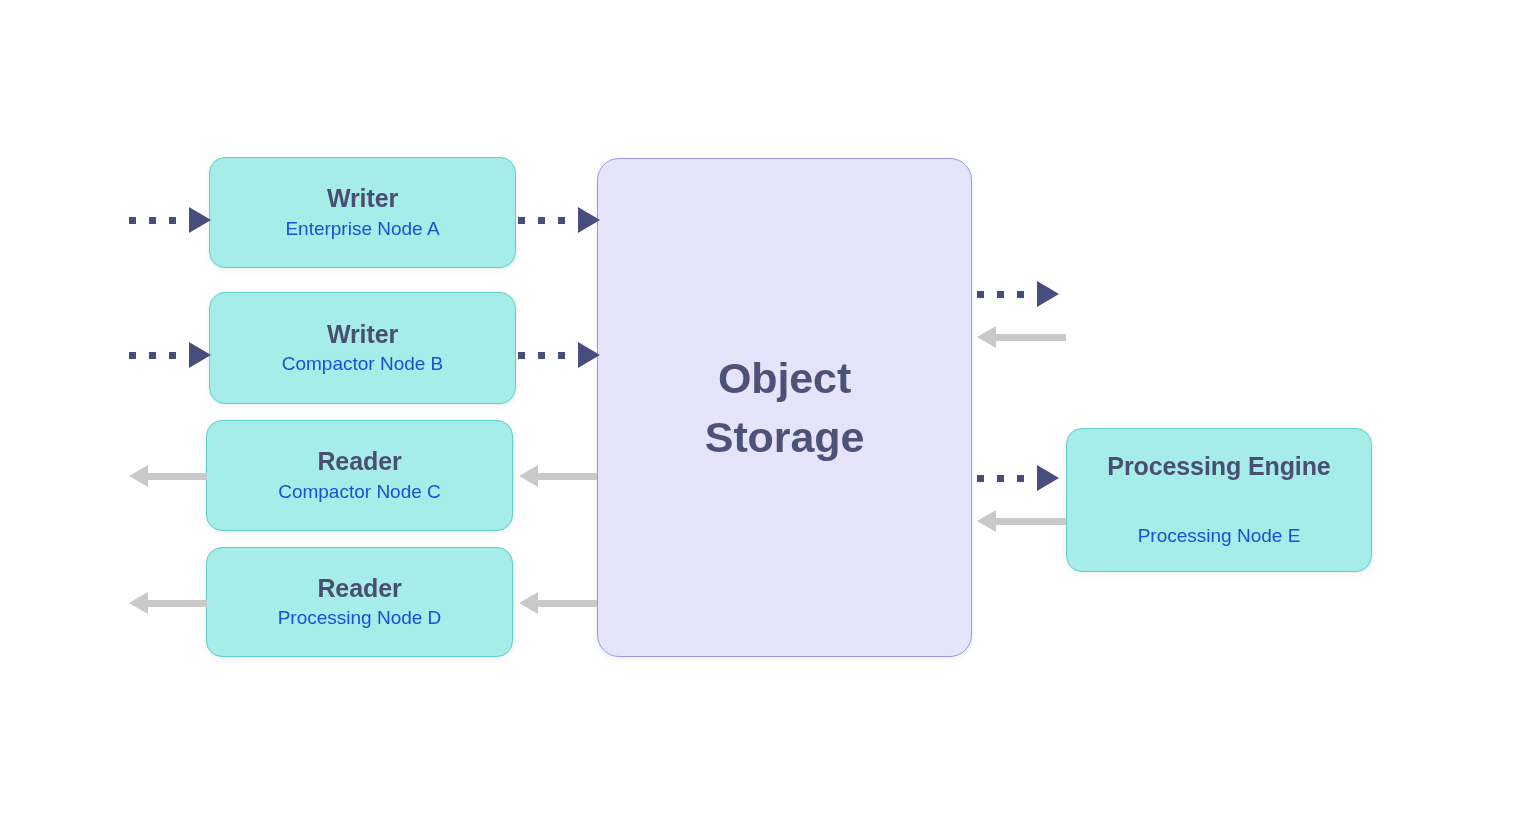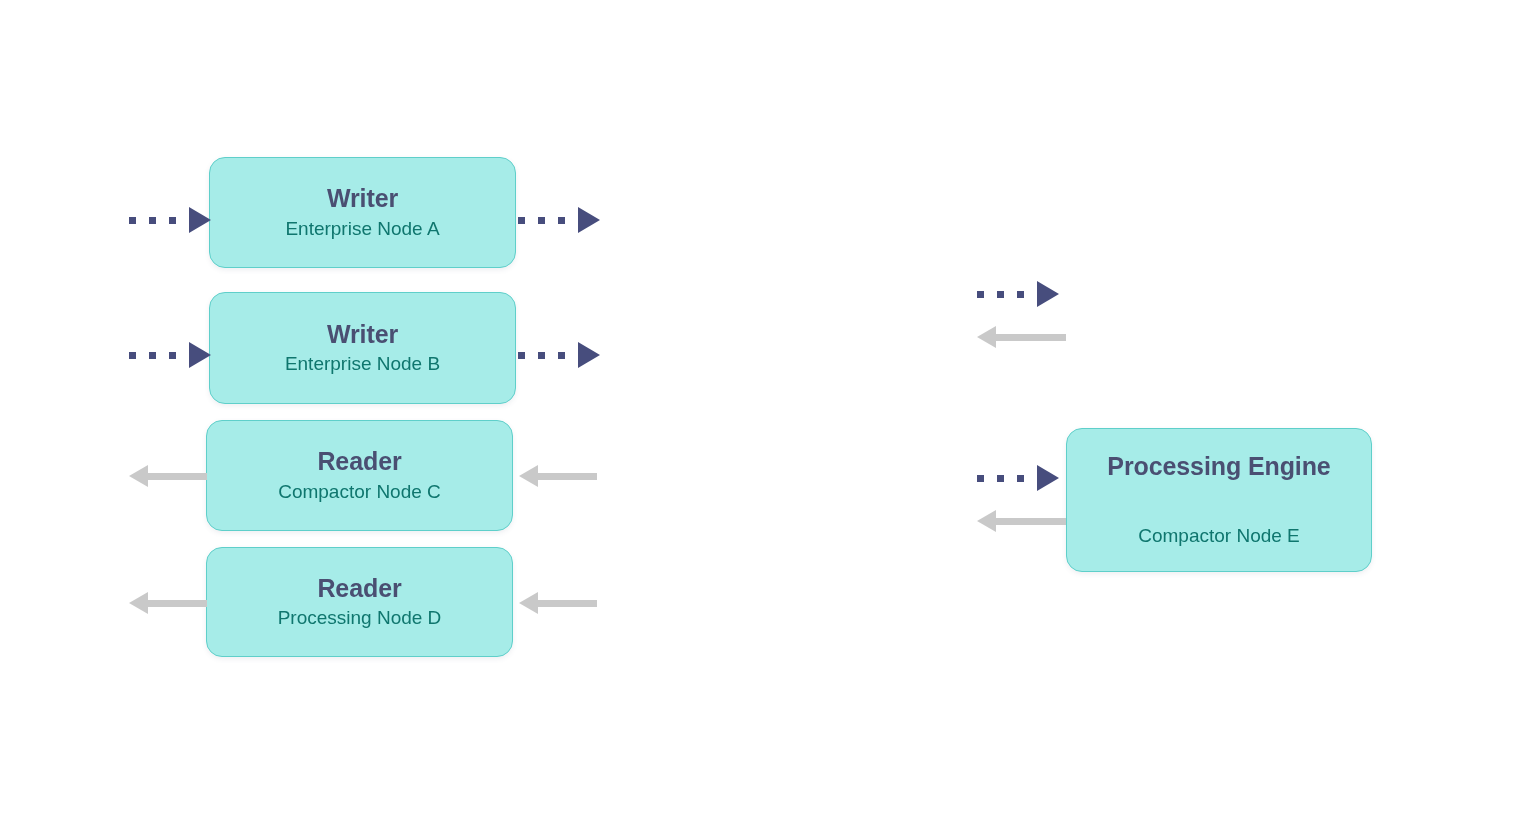--- a/index.html
+++ b/index.html
@@ -42,21 +42,21 @@
     border: 1.6px solid #9a98ee;
     border-radius: 22px;
   }
   .node-title {
     font-weight: bold;
     color: #4a4f72;
     letter-spacing: -0.1px;
     line-height: 1.15;
   }
   .node-sub {
-    color: #0f766e;
+    color: #1d4ed8;
     line-height: 1.2;
   }
   .teal .node-title { font-size: 25px; margin-bottom: 5px; }
   .teal .node-sub   { font-size: 19px; }
 
   .lilac .node-title {
     font-size: 43px;
     line-height: 1.35;
     margin: 0;
     color: #4d5278;
@@ -110,38 +110,42 @@
 
 <div id="stage">
 
   <div class="node teal" style="left:209px; top:157px; width:307px; height:111px;">
     <div class="node-title">Writer</div>
     <div class="node-sub">Enterprise Node A</div>
   </div>
 
   <div class="node teal" style="left:209px; top:292px; width:307px; height:112px;">
     <div class="node-title">Writer</div>
-    <div class="node-sub">Enterprise Node B</div>
+    <div class="node-sub">Compactor Node B</div>
   </div>
 
   <div class="node teal" style="left:206px; top:420px; width:307px; height:111px;">
     <div class="node-title">Reader</div>
     <div class="node-sub">Compactor Node C</div>
   </div>
 
   <div class="node teal" style="left:206px; top:547px; width:307px; height:110px;">
     <div class="node-title">Reader</div>
     <div class="node-sub">Processing Node D</div>
   </div>
 
+  <div class="node lilac" style="left:597px; top:158px; width:375px; height:499px;">
+    <div class="node-title">Object</div>
+    <div class="node-title">Storage</div>
+  </div>
 
 
   <div class="node teal" style="left:1066px; top:428px; width:306px; height:144px;gap:40px;">
     <div class="node-title">Processing Engine</div>
-    <div class="node-sub">Compactor Node E</div>
+    <div class="node-sub">Processing Node E</div>
   </div>
 
   <div class="arrow dashed" style="left:129px; top:207px; width:80px;">
     <div class="dots">
       <span class="dot"></span>
       <span class="dot"></span>
       <span class="dot"></span>
     </div>
     <div class="head"></div>
   </div>

